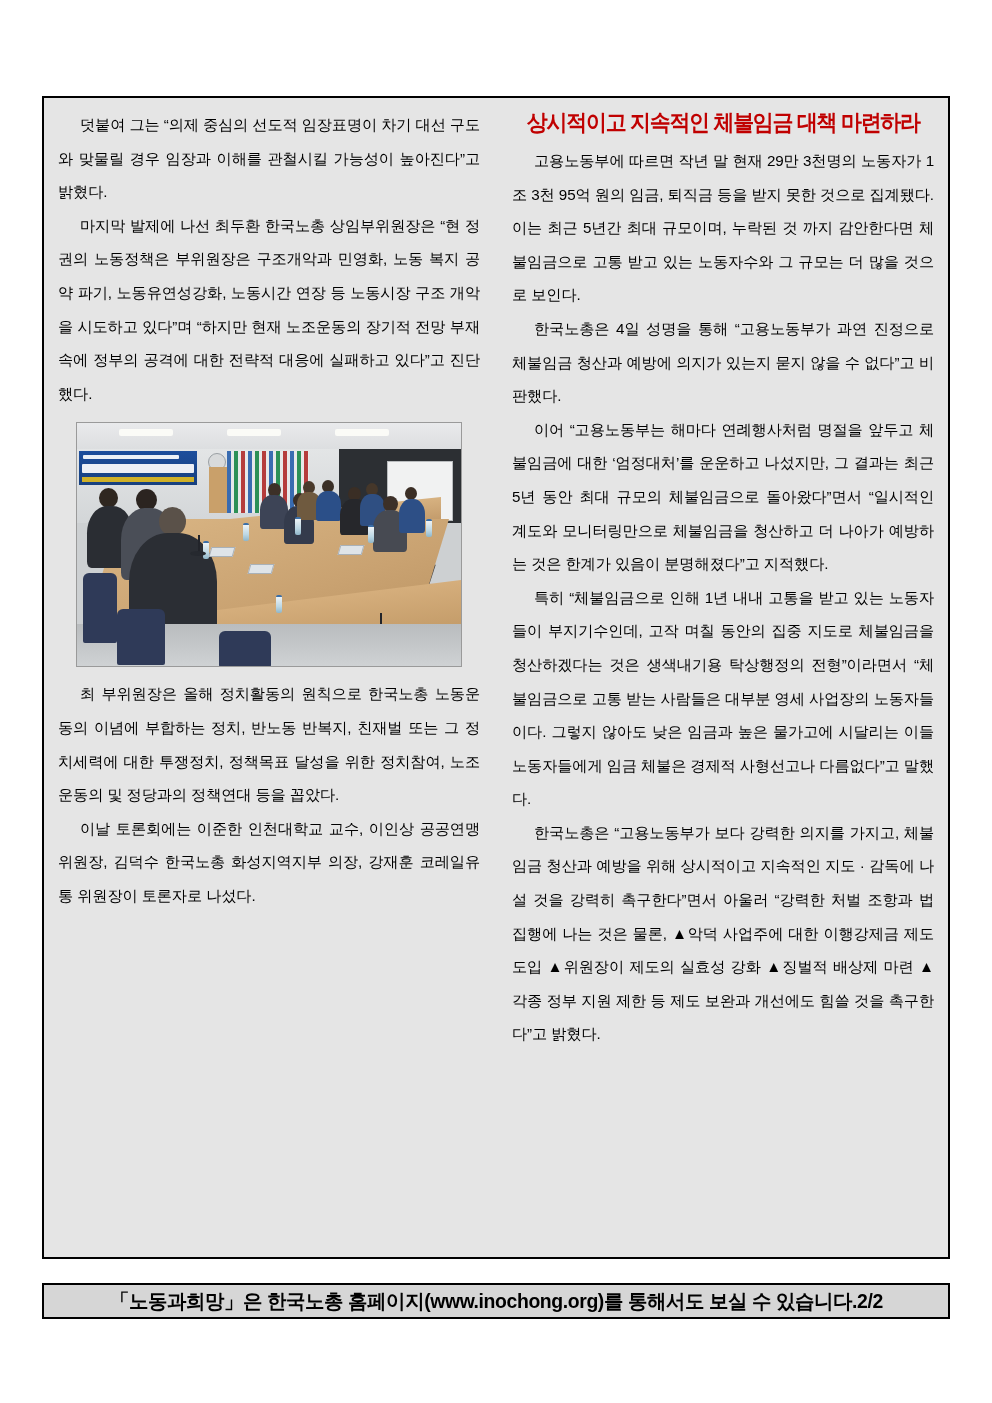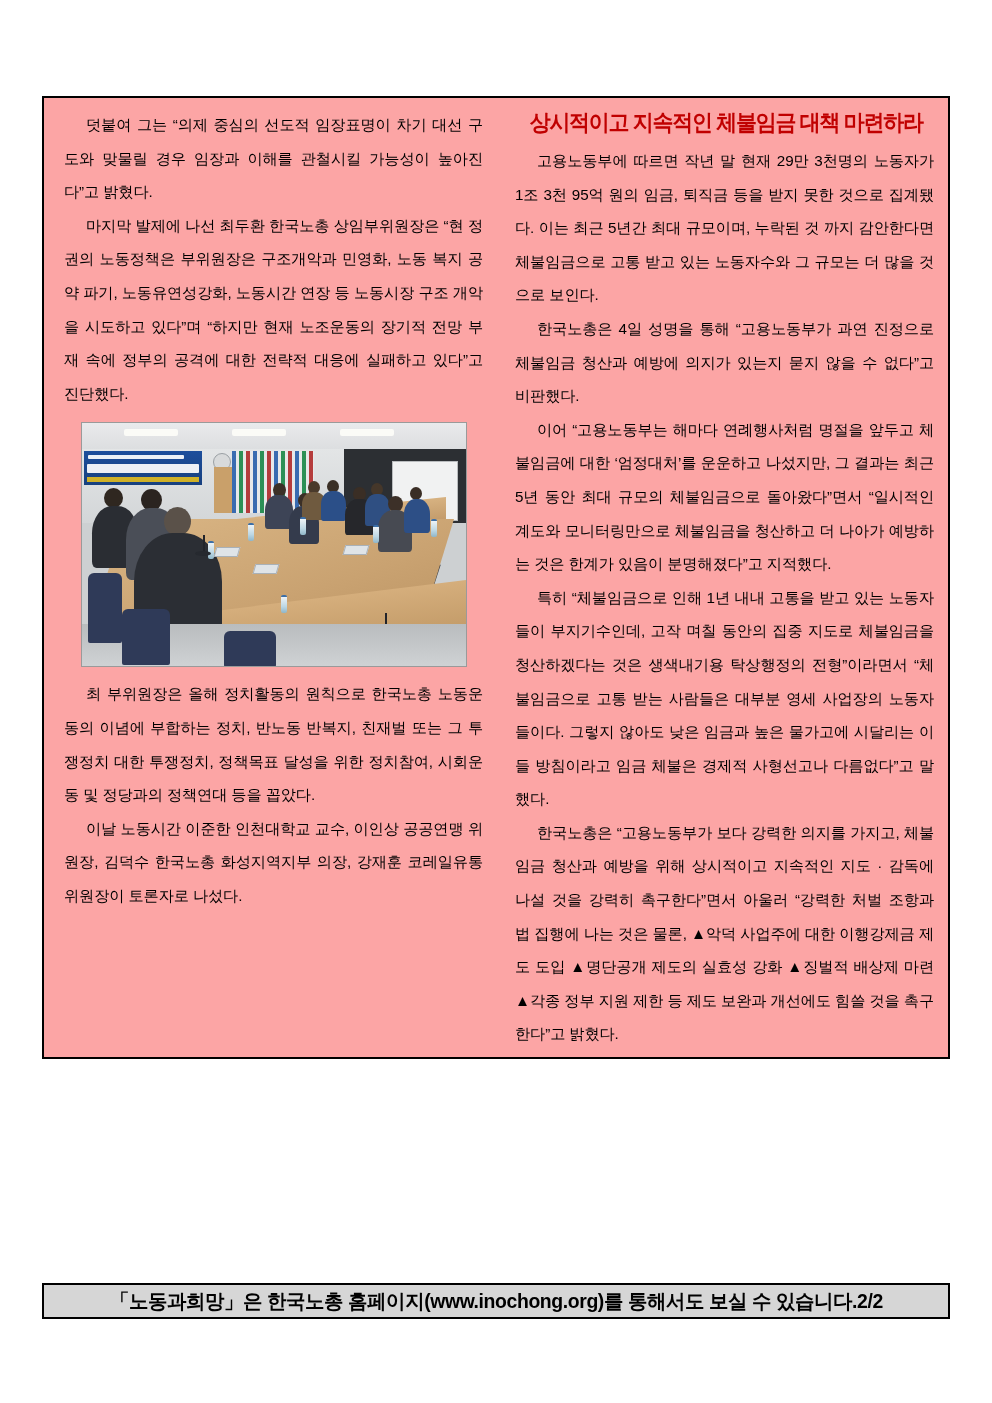--- a/index.html
+++ b/index.html
@@ -15,25 +15,24 @@
     position: relative;
     overflow: hidden;
   }
 
   
   #page-frame {
     position: absolute;
     left: 42px;
     top: 96px;
     width: 908px;
-    height: 963px;
+    height: 1163px;
     border: 2px solid #000;
     box-sizing: border-box;
-    background: #fca5a5;
-    padding-left: 6px;
+    background: #e5e5e5;
   }
 
   #columns {
     display: flex;
     width: 100%;
     height: 100%;
     box-sizing: border-box;
     padding: 10px 14px 6px 14px;
   }
 
@@ -290,32 +289,32 @@
           <div class="ph-mic" style="left:303px; top:190px; height:26px;"></div>
           <div class="ph-mic-base" style="left:295px; top:214px;"></div>
 
           <div class="ph-floor"></div>
           <div class="ph-chair" style="left:6px;   top:150px; width:34px; height:70px;"></div>
           <div class="ph-chair" style="left:40px;  top:186px; width:48px; height:56px;"></div>
           <div class="ph-chair" style="left:142px; top:208px; width:52px; height:36px;"></div>
         </div>
       </div>
 
-      <p class="body-par">최 부위원장은 올해 정치활동의 원칙으로 한국노총 노동운동의 이념에 부합하는 정치, 반노동 반복지, 친재벌 또는 그 투쟁정치 대한 투쟁정치, 정책목표 달성을 위한 정치참여, 시회운동 및 정당과의 정책연대 등을 꼽았다.</p>
-      <p class="body-par">이날 노동시간 이준한 인천대학교 교수, 이인상 공공연맹 위원장, 김덕수 한국노총 화성지역지부 의장, 강재훈 코레일유통 위원장이 토론자로 나섰다.</p>
+      <p class="body-par">최 부위원장은 올해 정치활동의 원칙으로 한국노총 노동운동의 이념에 부합하는 정치, 반노동 반복지, 친재벌 또는 그 정치세력에 대한 투쟁정치, 정책목표 달성을 위한 정치참여, 노조운동의 및 정당과의 정책연대 등을 꼽았다.</p>
+      <p class="body-par">이날 토론회에는 이준한 인천대학교 교수, 이인상 공공연맹 위원장, 김덕수 한국노총 화성지역지부 의장, 강재훈 코레일유통 위원장이 토론자로 나섰다.</p>
     </div>
 
     <div class="column" id="right-column">
       <h2 id="right-headline">상시적이고 지속적인 체불임금 대책 마련하라</h2>
 
       <p class="body-par">고용노동부에 따르면 작년 말 현재 29만 3천명의 노동자가 1조 3천 95억 원의 임금, 퇴직금 등을 받지 못한 것으로 집계됐다. 이는 최근 5년간 최대 규모이며, 누락된 것 까지 감안한다면 체불임금으로 고통 받고 있는 노동자수와 그 규모는 더 많을 것으로 보인다.</p>
       <p class="body-par">한국노총은 4일 성명을 통해 “고용노동부가 과연 진정으로 체불임금 청산과 예방에 의지가 있는지 묻지 않을 수 없다”고 비판했다.</p>
       <p class="body-par">이어 “고용노동부는 해마다 연례행사처럼 명절을 앞두고 체불임금에 대한 ‘엄정대처’를 운운하고 나섰지만, 그 결과는 최근 5년 동안 최대 규모의 체불임금으로 돌아왔다”면서 “일시적인 계도와 모니터링만으로 체불임금을 청산하고 더 나아가 예방하는 것은 한계가 있음이 분명해졌다”고 지적했다.</p>
-      <p class="body-par">특히 “체불임금으로 인해 1년 내내 고통을 받고 있는 노동자들이 부지기수인데, 고작 며칠 동안의 집중 지도로 체불임금을 청산하겠다는 것은 생색내기용 탁상행정의 전형”이라면서 “체불임금으로 고통 받는 사람들은 대부분 영세 사업장의 노동자들이다. 그렇지 않아도 낮은 임금과 높은 물가고에 시달리는 이들 방침이라고 임금 체불은 경제적 사형선고나 다름없다”고 말했다.</p>
-      <p class="body-par">한국노총은 “고용노동부가 보다 강력한 의지를 가지고, 체불임금 청산과 예방을 위해 상시적이고 지속적인 지도 · 감독에 나설 것을 강력히 촉구한다”면서 아울러 “강력한 처벌 조항과 법 집행에 나는 것은 물론, ▲악덕 사업주에 대한 이행강제금 제도 도입 ▲명단공개 제도의 실효성 강화 ▲징벌적 배상제 마련 ▲각종 정부 지원 제한 등 제도 보완과 개선에도 힘쓸 것을 촉구한다”고 밝혔다.</p>
+      <p class="body-par">특히 “체불임금으로 인해 1년 내내 고통을 받고 있는 노동자들이 부지기수인데, 고작 며칠 동안의 집중 지도로 체불임금을 청산하겠다는 것은 생색내기용 탁상행정의 전형”이라면서 “체불임금으로 고통 받는 사람들은 대부분 영세 사업장의 노동자들이다. 그렇지 않아도 낮은 임금과 높은 물가고에 시달리는 이들 노동자들에게 임금 체불은 경제적 사형선고나 다름없다”고 말했다.</p>
+      <p class="body-par">한국노총은 “고용노동부가 보다 강력한 의지를 가지고, 체불임금 청산과 예방을 위해 상시적이고 지속적인 지도 · 감독에 나설 것을 강력히 촉구한다”면서 아울러 “강력한 처벌 조항과 법 집행에 나는 것은 물론, ▲악덕 사업주에 대한 이행강제금 제도 도입 ▲위원장이 제도의 실효성 강화 ▲징벌적 배상제 마련 ▲각종 정부 지원 제한 등 제도 보완과 개선에도 힘쓸 것을 촉구한다”고 밝혔다.</p>
     </div>
 
   </div>
 </div>
 
 <div id="footer-banner">
   <span id="footer-text">「노동과희망」은 한국노총 홈페이지(www.inochong.org)를  통해서도 보실 수 있습니다.2/2</span>
 </div>
 
 </body></html>

